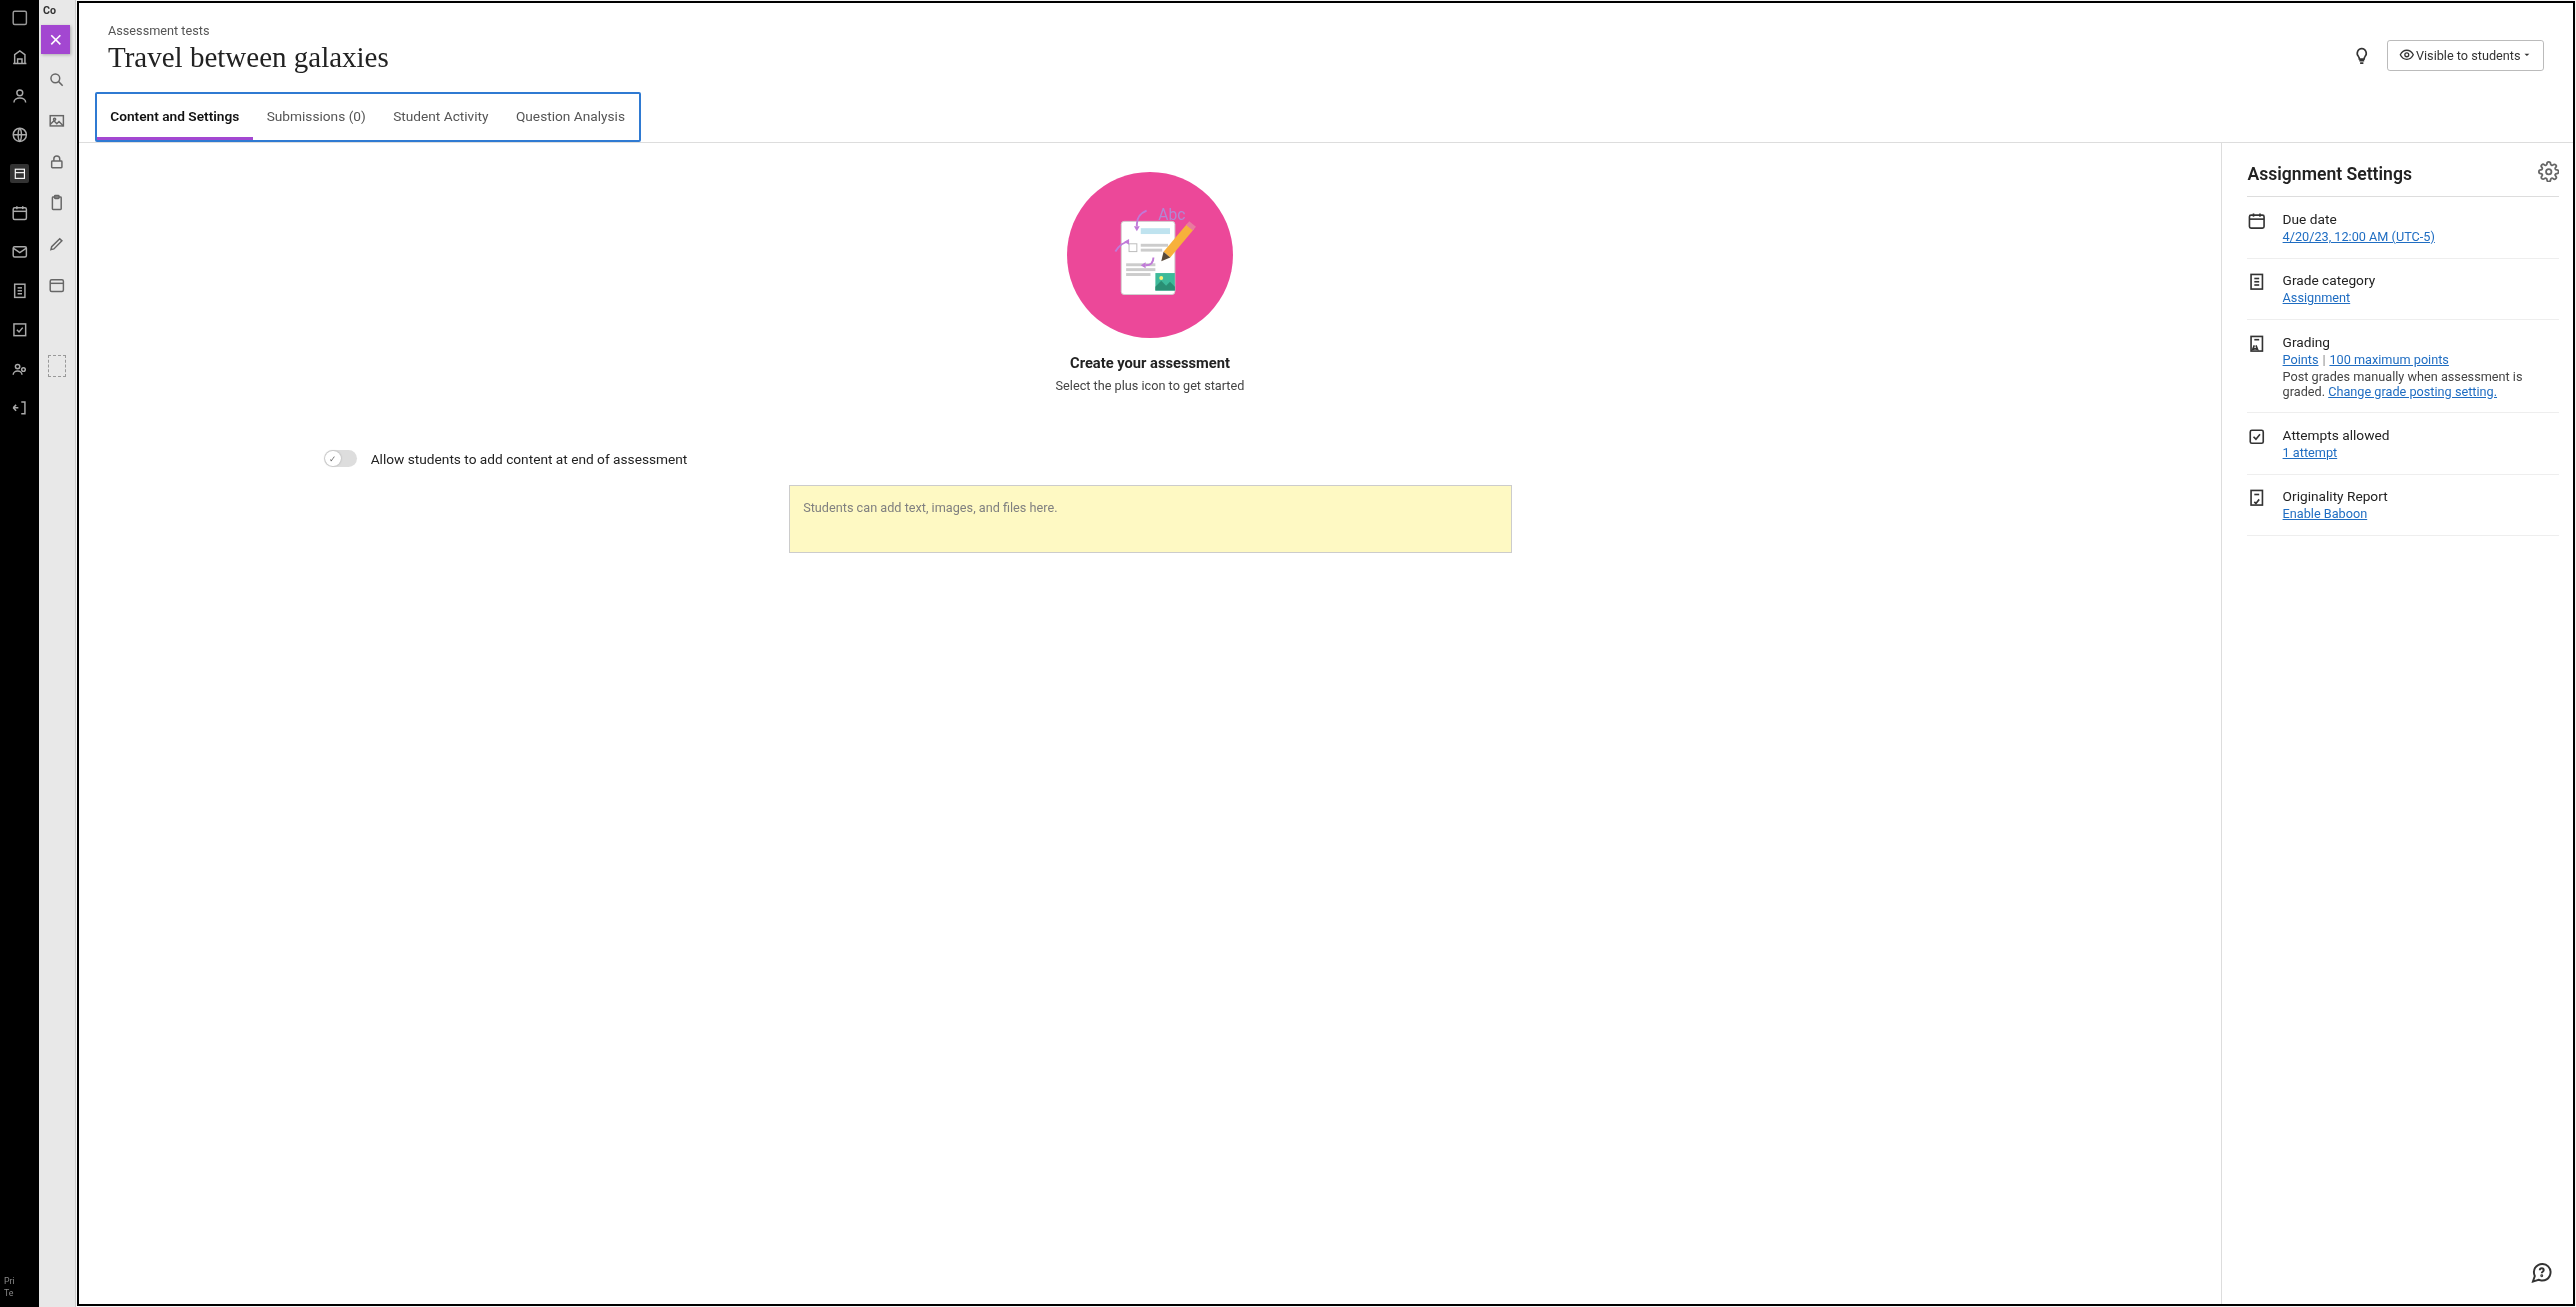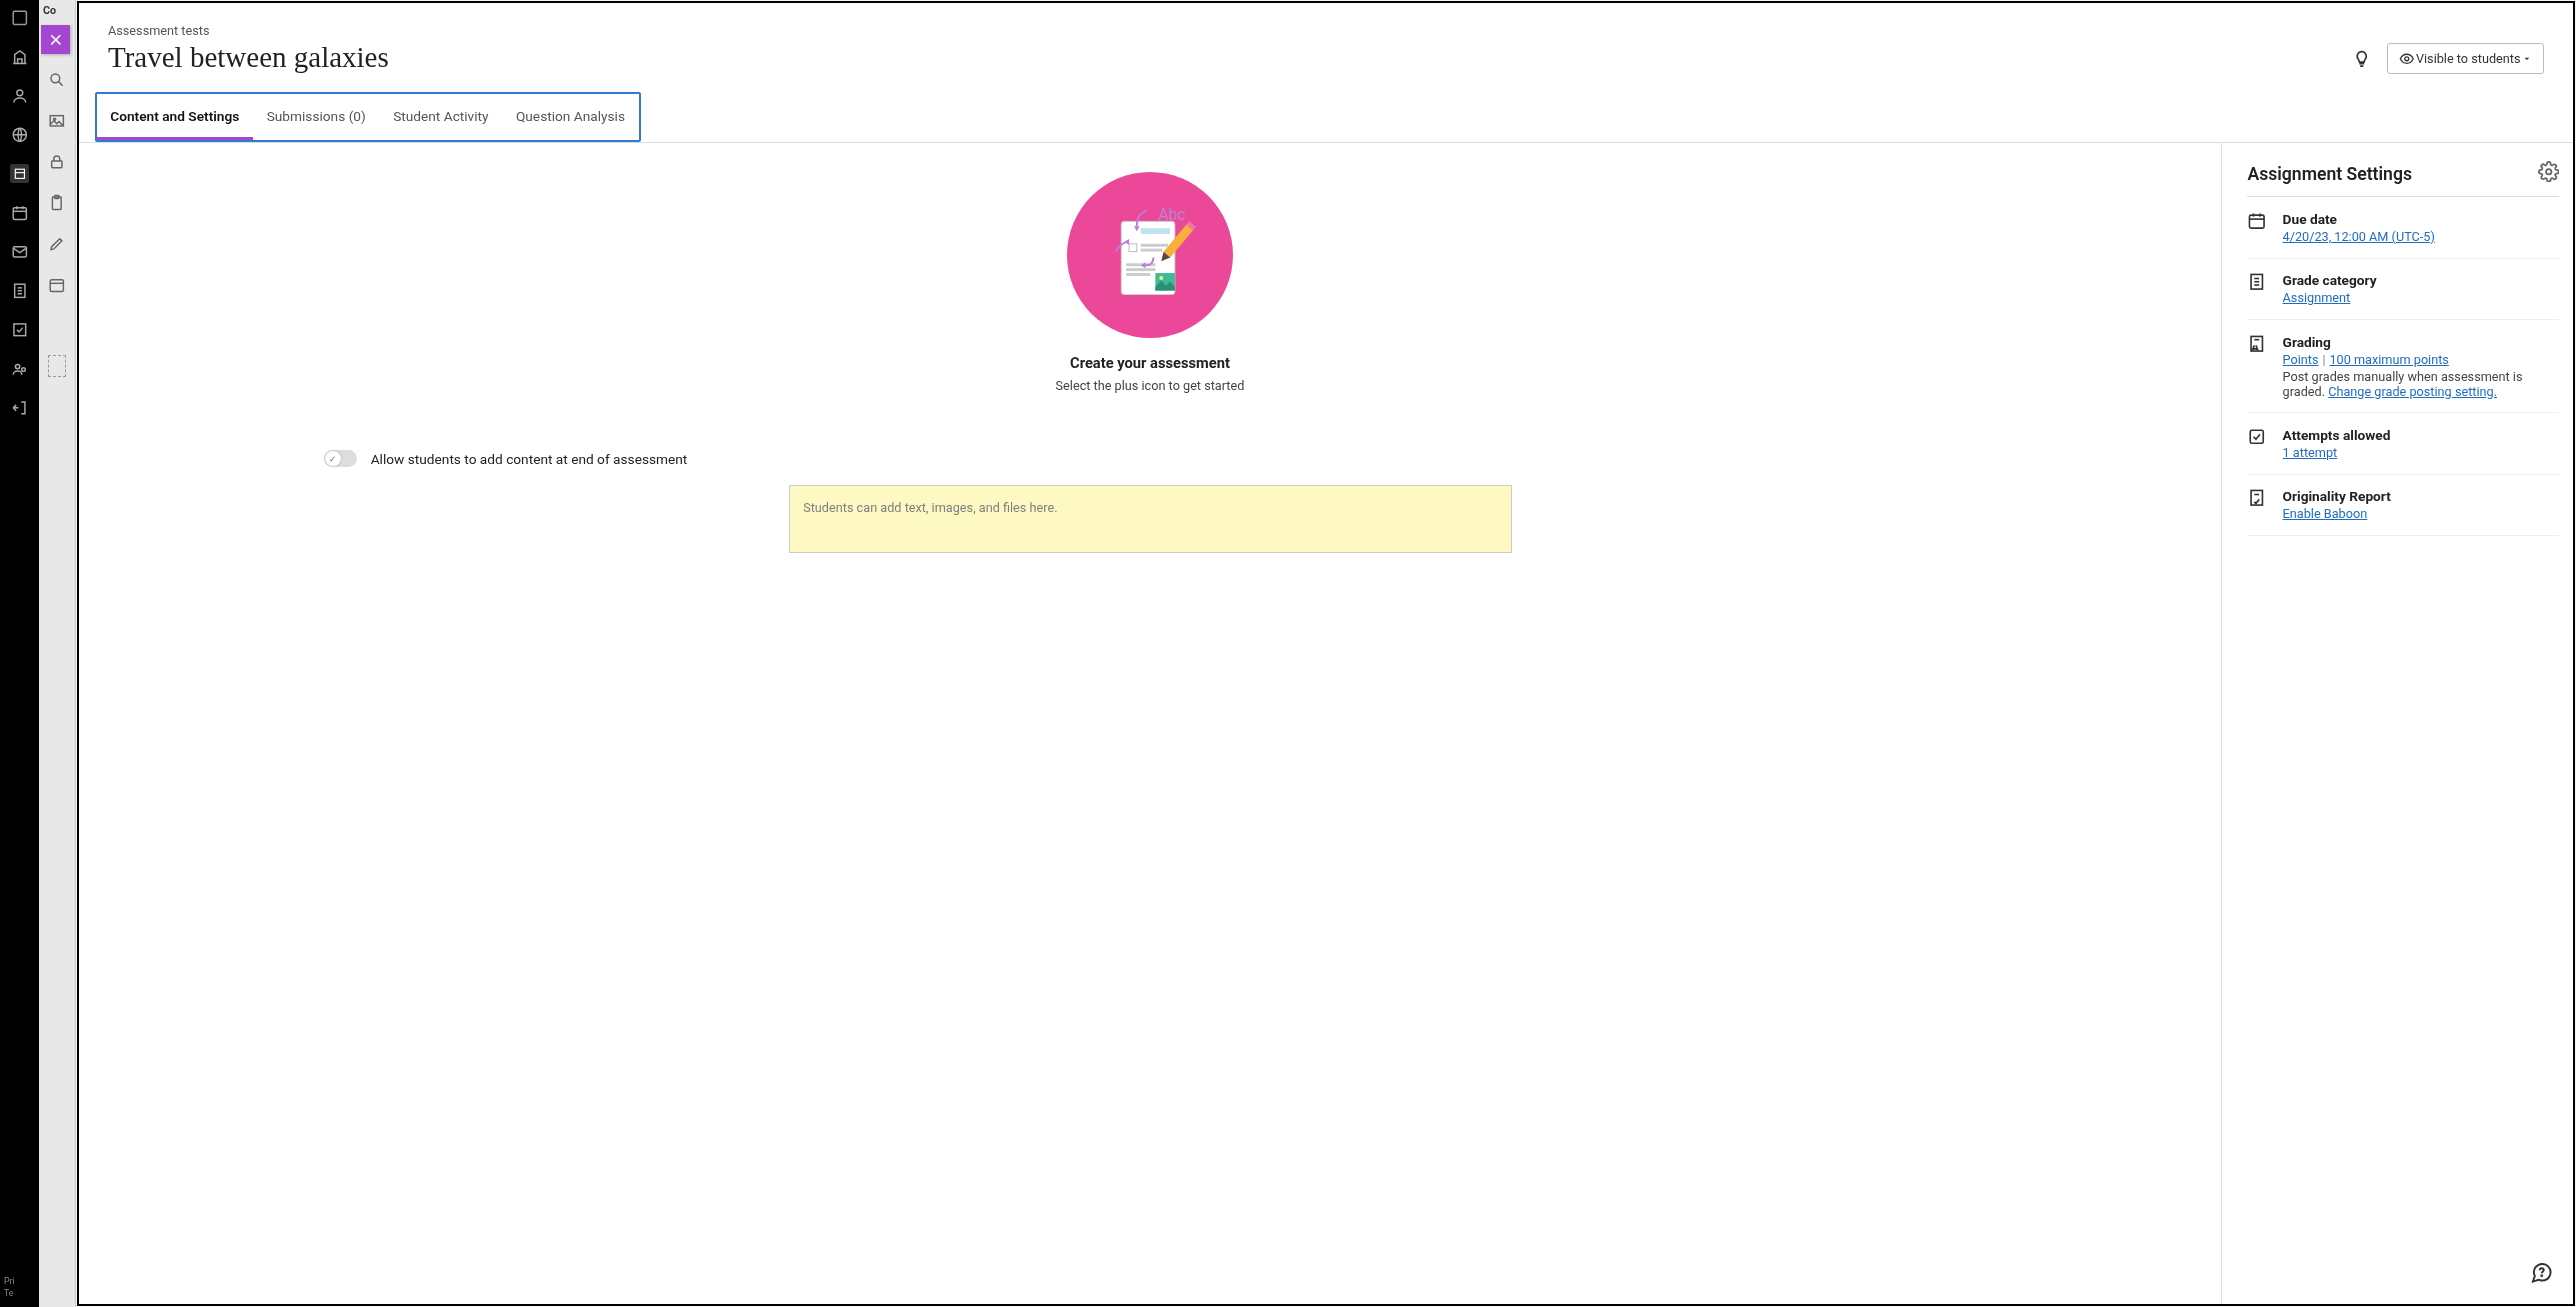--- a/index.html
+++ b/index.html
@@ -7,21 +7,21 @@
 .app{display:flex;height:100vh;width:100vw}
 .rail-a{width:39px;background:#000;display:flex;flex-direction:column;align-items:center;padding-top:7.8px;color:#888;gap:19.5px}
 .rail-a .ico{width:19.5px;height:19.5px;display:flex;align-items:center;justify-content:center}
 .rail-b{width:37px;background:#e8e8e8;display:flex;flex-direction:column;align-items:center;padding-top:9.8px;gap:21.5px;position:relative;border-right:1px solid #ccc}
 .rail-b-top-text{font-size:10.7px;font-weight:700;color:#333;position:absolute;top:3.9px;left:3.9px}
 .rail-b .ico{width:19.5px;height:19.5px;color:#555;display:flex;align-items:center;justify-content:center}
 .rail-b .dashed{border:1px dashed #999;width:17.6px;height:21.5px}
 .close-btn{position:absolute;left:41px;top:25.4px;width:29px;height:29px;background:#a347d1;display:flex;align-items:center;justify-content:center;cursor:pointer;z-index:5;box-shadow:1px 1px 2.9px rgba(0,0,0,.25)}
 .close-btn svg{stroke:#fff}
 .panel{flex:1;background:#fff;display:flex;flex-direction:column;min-width:0;position:relative}
-.hdr{padding:19.5px 29px 0 29px;display:flex;align-items:flex-end}
+.hdr{padding:19.5px 29px 0 29px;display:flex;align-items:center}
 .hdr-left{flex:1}
 .crumb{font-size:12.7px;color:#555;margin-bottom:3.9px}
 .title{font-size:29px;font-family:Georgia,'Times New Roman',serif;color:#222}
 .hdr-right{display:flex;align-items:center;gap:11.7px;margin-top:13.7px}
 .bulb{width:27px;height:27px;display:flex;align-items:center;justify-content:center;color:#333}
 .vis-btn{border:1px solid #bbb;border-radius:2.9px;padding:6.8px 11.7px;display:flex;align-items:center;gap:1px;font-size:12.7px;color:#333;background:#fff;cursor:pointer}
 .tabs-bar{border-bottom:1px solid #ddd;margin-top:17.6px;padding:0 15.6px}
 .tabs-focus{display:inline-flex;border:2px solid #2f7ad2;border-radius:2px;padding:0}
 .tab{padding:13.7px 13.7px;font-size:13.7px;color:#555;cursor:pointer;border-bottom:3.9px solid transparent}
 .tab.active{color:#111;font-weight:600;border-bottom:3.9px solid #a347d1}
@@ -35,21 +35,21 @@
 .toggle .knob{position:absolute;left:1px;top:1px;width:15.6px;height:15.6px;border-radius:50%;background:#fff;box-shadow:0 0 2px rgba(0,0,0,.3);display:flex;align-items:center;justify-content:center;font-size:8.8px;color:#666}
 .allow-lbl{font-weight:400;font-size:13.7px;color:#222}
 .add-area{margin-top:17.6px;width:723px;max-width:90%;height:68px;border:1px solid #ccc;background:#fef9c3;padding:13.7px 13.7px;font-size:12.7px;color:#808080;align-self:center}
 .side{width:352px;border-left:1px solid #ddd;padding:17.6px 13.7px 17.6px 25.4px}
 .side-hdr{display:flex;align-items:center;justify-content:space-between;border-bottom:1px solid #ddd;padding-bottom:9.8px}
 .side-title{font-size:17.6px;font-weight:600;color:#222}
 .gear{color:#555;cursor:pointer}
 .item{display:flex;gap:13.7px;padding:13.7px 0;border-bottom:1px solid #eee}
 .item .ii{width:21.5px;flex:0 0 21.5px;color:#333}
 .item-body{flex:1;font-size:12.7px}
-.item-title{font-weight:700;color:#222;font-size:13.7px;margin-bottom:2px}
+.item-title{font-weight:400;color:#222;font-size:13.7px;margin-bottom:2px}
 a.link{color:#1f6dc2;text-decoration:underline;cursor:pointer}
 .pipe{color:#888;margin:0 3.9px}
 .muted{color:#444}
 .help-fab{position:absolute;right:17.6px;bottom:17.6px;width:27px;height:27px;display:flex;align-items:center;justify-content:center;color:#333;cursor:pointer}
 .panel-border{border:2px solid #000;margin:1px}
 .priv{position:absolute;left:3.9px;bottom:7.8px;font-size:8.8px;color:#888;line-height:1.3}
 </style>
 </head>
 <body>
 

